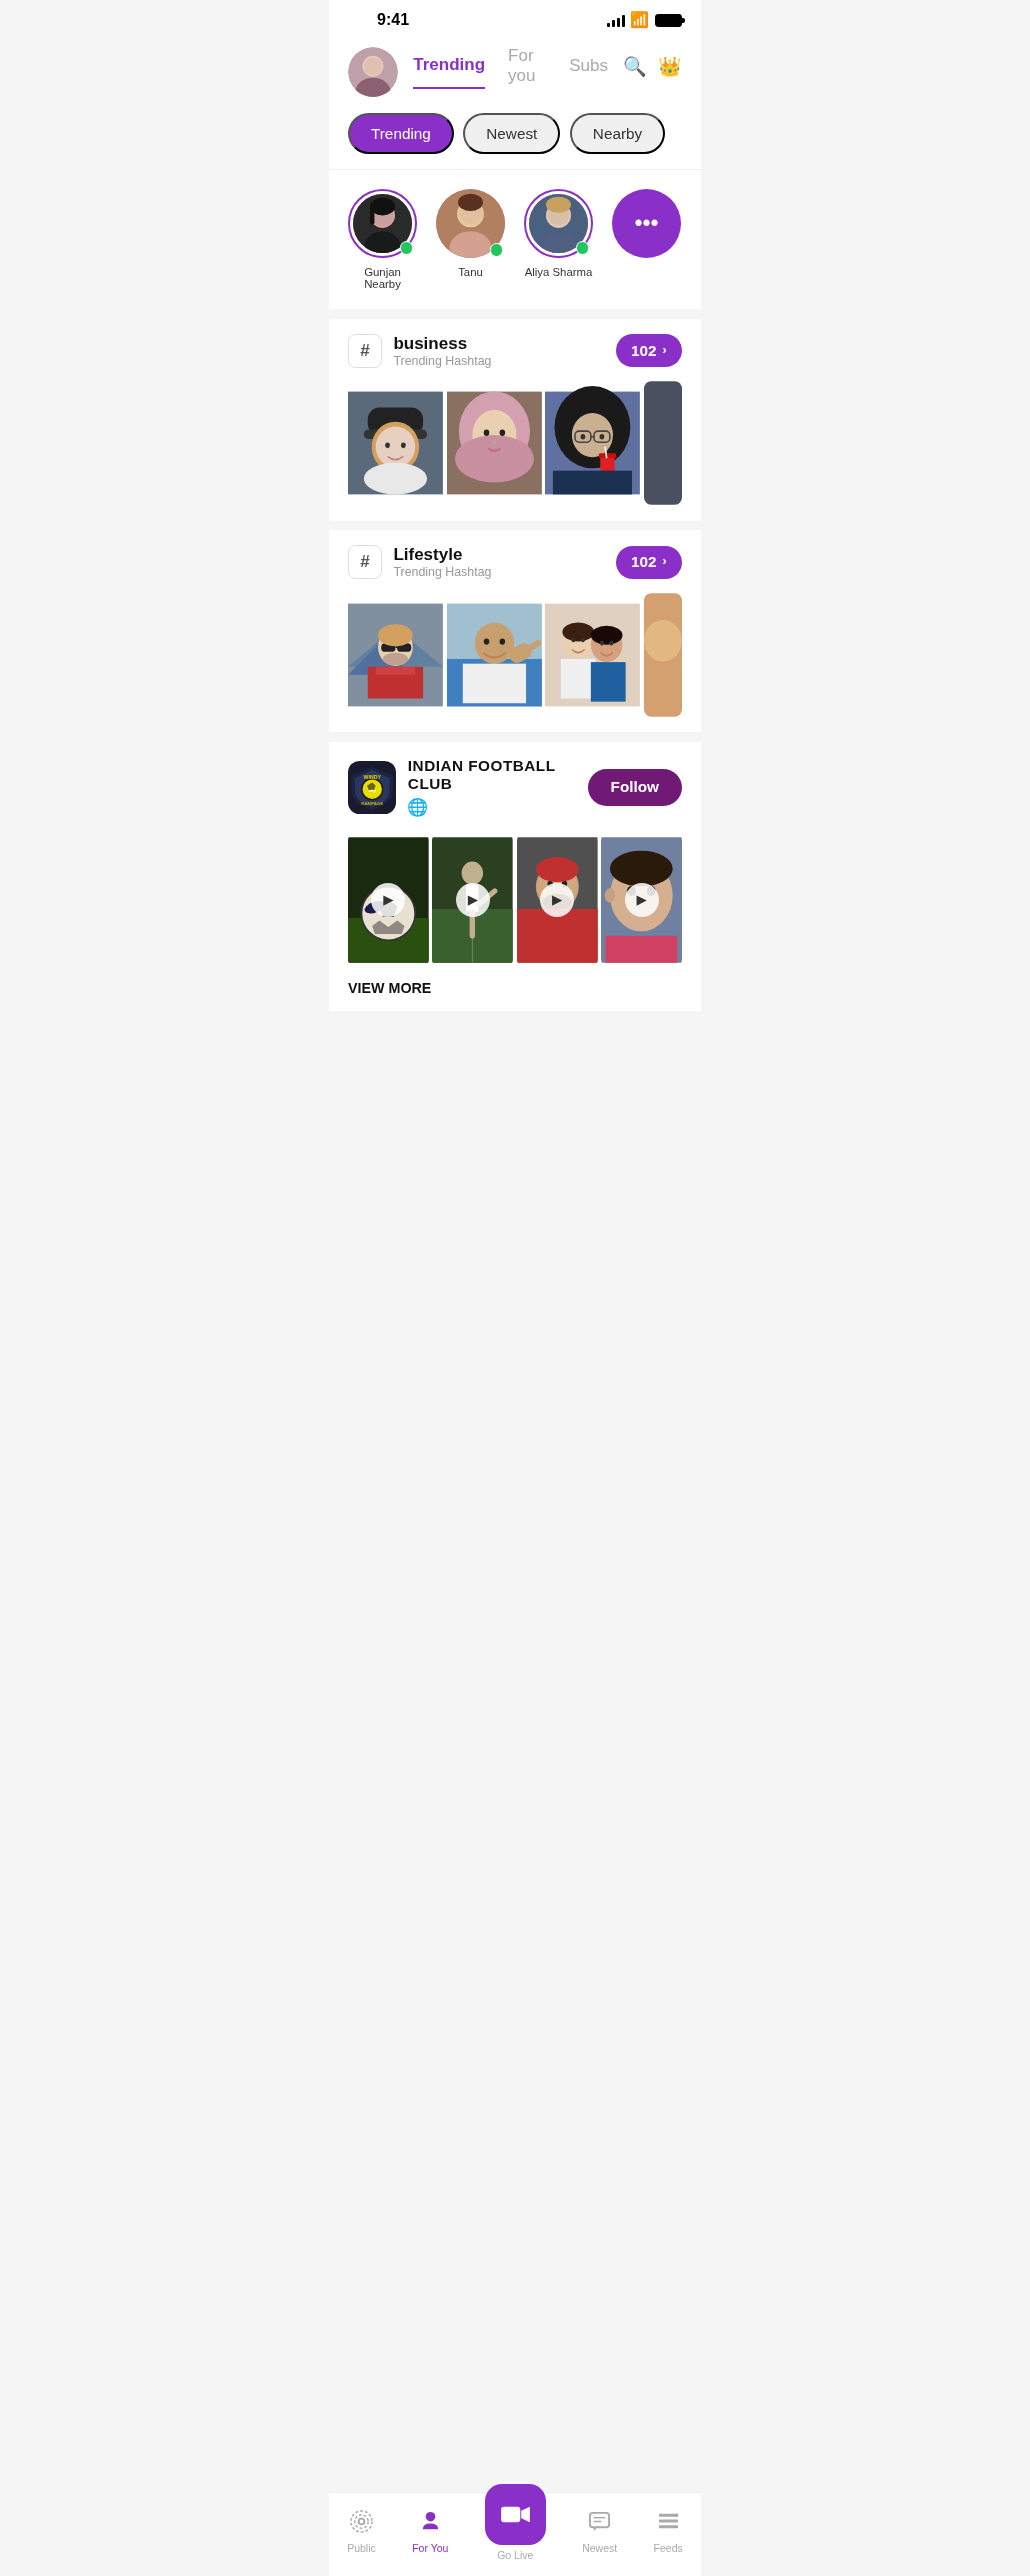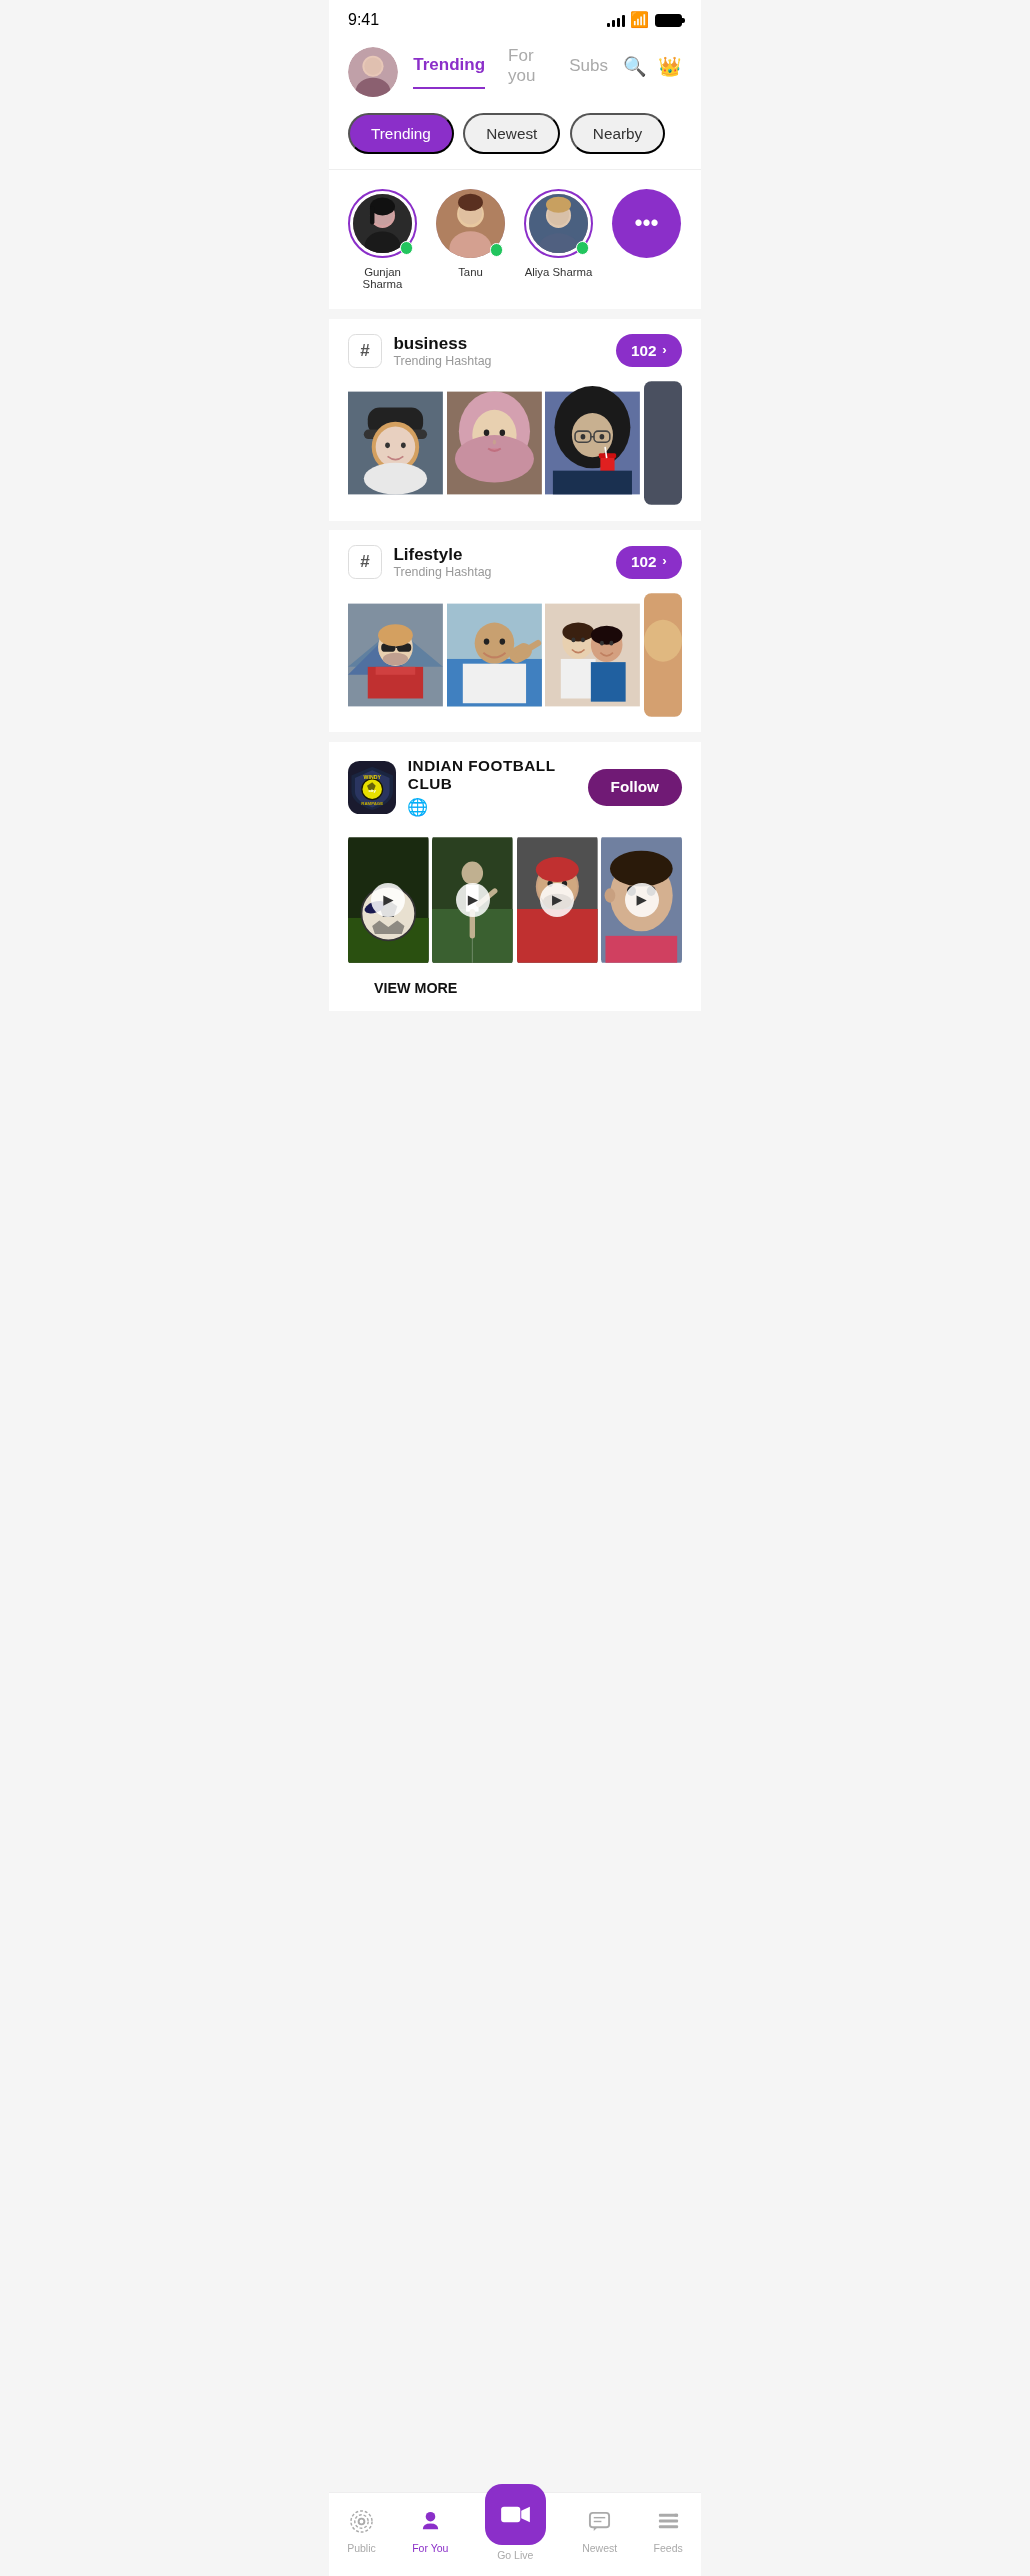--- a/index.html
+++ b/index.html
@@ -13,22 +13,23 @@
     }
     .status-bar {
       background: white;
       padding: 11.4px 19px 7.6px;
       display: flex;
       justify-content: space-between;
       align-items: center;
     }
     .status-time {
       font-size: 16px;
-      font-weight: 400;
+      font-weight: 700;
       color: #000;
+      margin-left: 29px;
     }
     .status-icons {
       display: flex;
       align-items: center;
       gap: 5.7px;
     }
     .signal-bars {
       display: flex;
       align-items: flex-end;
       gap: 1.9px;
@@ -430,21 +431,21 @@
           <circle cx="33" cy="24" r="14" fill="#d4a0a0"></circle>
           <ellipse cx="33" cy="58" rx="20" ry="16" fill="#1a1a1a"></ellipse>
           <circle cx="33" cy="23" r="12" fill="#c8a0a0"></circle>
 
           <ellipse cx="33" cy="14" rx="14" ry="10" fill="#111"></ellipse>
           <rect x="19" y="14" width="5" height="20" rx="2" fill="#111"></rect>
         </svg>
       </div>
       <div class="story-online-dot"></div>
     </div>
-    <span class="story-name">Gunjan Sharma</span>
+    <span class="story-name">Gunjan Nearby</span>
   </div>
 
   <div class="story-item">
     <div class="story-avatar">
       <div class="story-avatar-inner" style="width:69px; height:69px;">
         <svg viewBox="0 0 72 72" width="69" height="69">
           <circle cx="36" cy="36" r="36" fill="#b08060"></circle>
           <circle cx="36" cy="26" r="14" fill="#e8c8a0"></circle>
           <ellipse cx="36" cy="62" rx="22" ry="18" fill="#d4a090"></ellipse>
           <circle cx="36" cy="25" r="12" fill="#e0c0a0"></circle>
@@ -749,21 +750,21 @@
         <ellipse cx="10" cy="65" rx="6" ry="8" fill="#c8a080"></ellipse>
 
         <rect x="5" y="110" width="80" height="30" fill="#d04060"></rect>
       </svg>
       <div class="video-play">
         <span>▶</span>
       </div>
     </div>
   </div>
 
-  <div class="view-more" style="margin-top:13.4px;margin-left:26px;">VIEW MORE</div>
+  <div class="view-more" style="margin-top:13.4px;">VIEW MORE</div>
 </div>
 
 <div class="spacer-bottom"></div>
 
 <div class="bottom-nav">
   <div class="nav-item">
     <div style="color:#aaa; font-size:21px;">
       <svg width="23" height="23" viewBox="0 0 24 24">
         <circle cx="12" cy="12" r="3" fill="none" stroke="#aaa" stroke-width="2"></circle>
         <circle cx="12" cy="12" r="7" fill="none" stroke="#aaa" stroke-width="1.5" stroke-dasharray="3 2"></circle>

